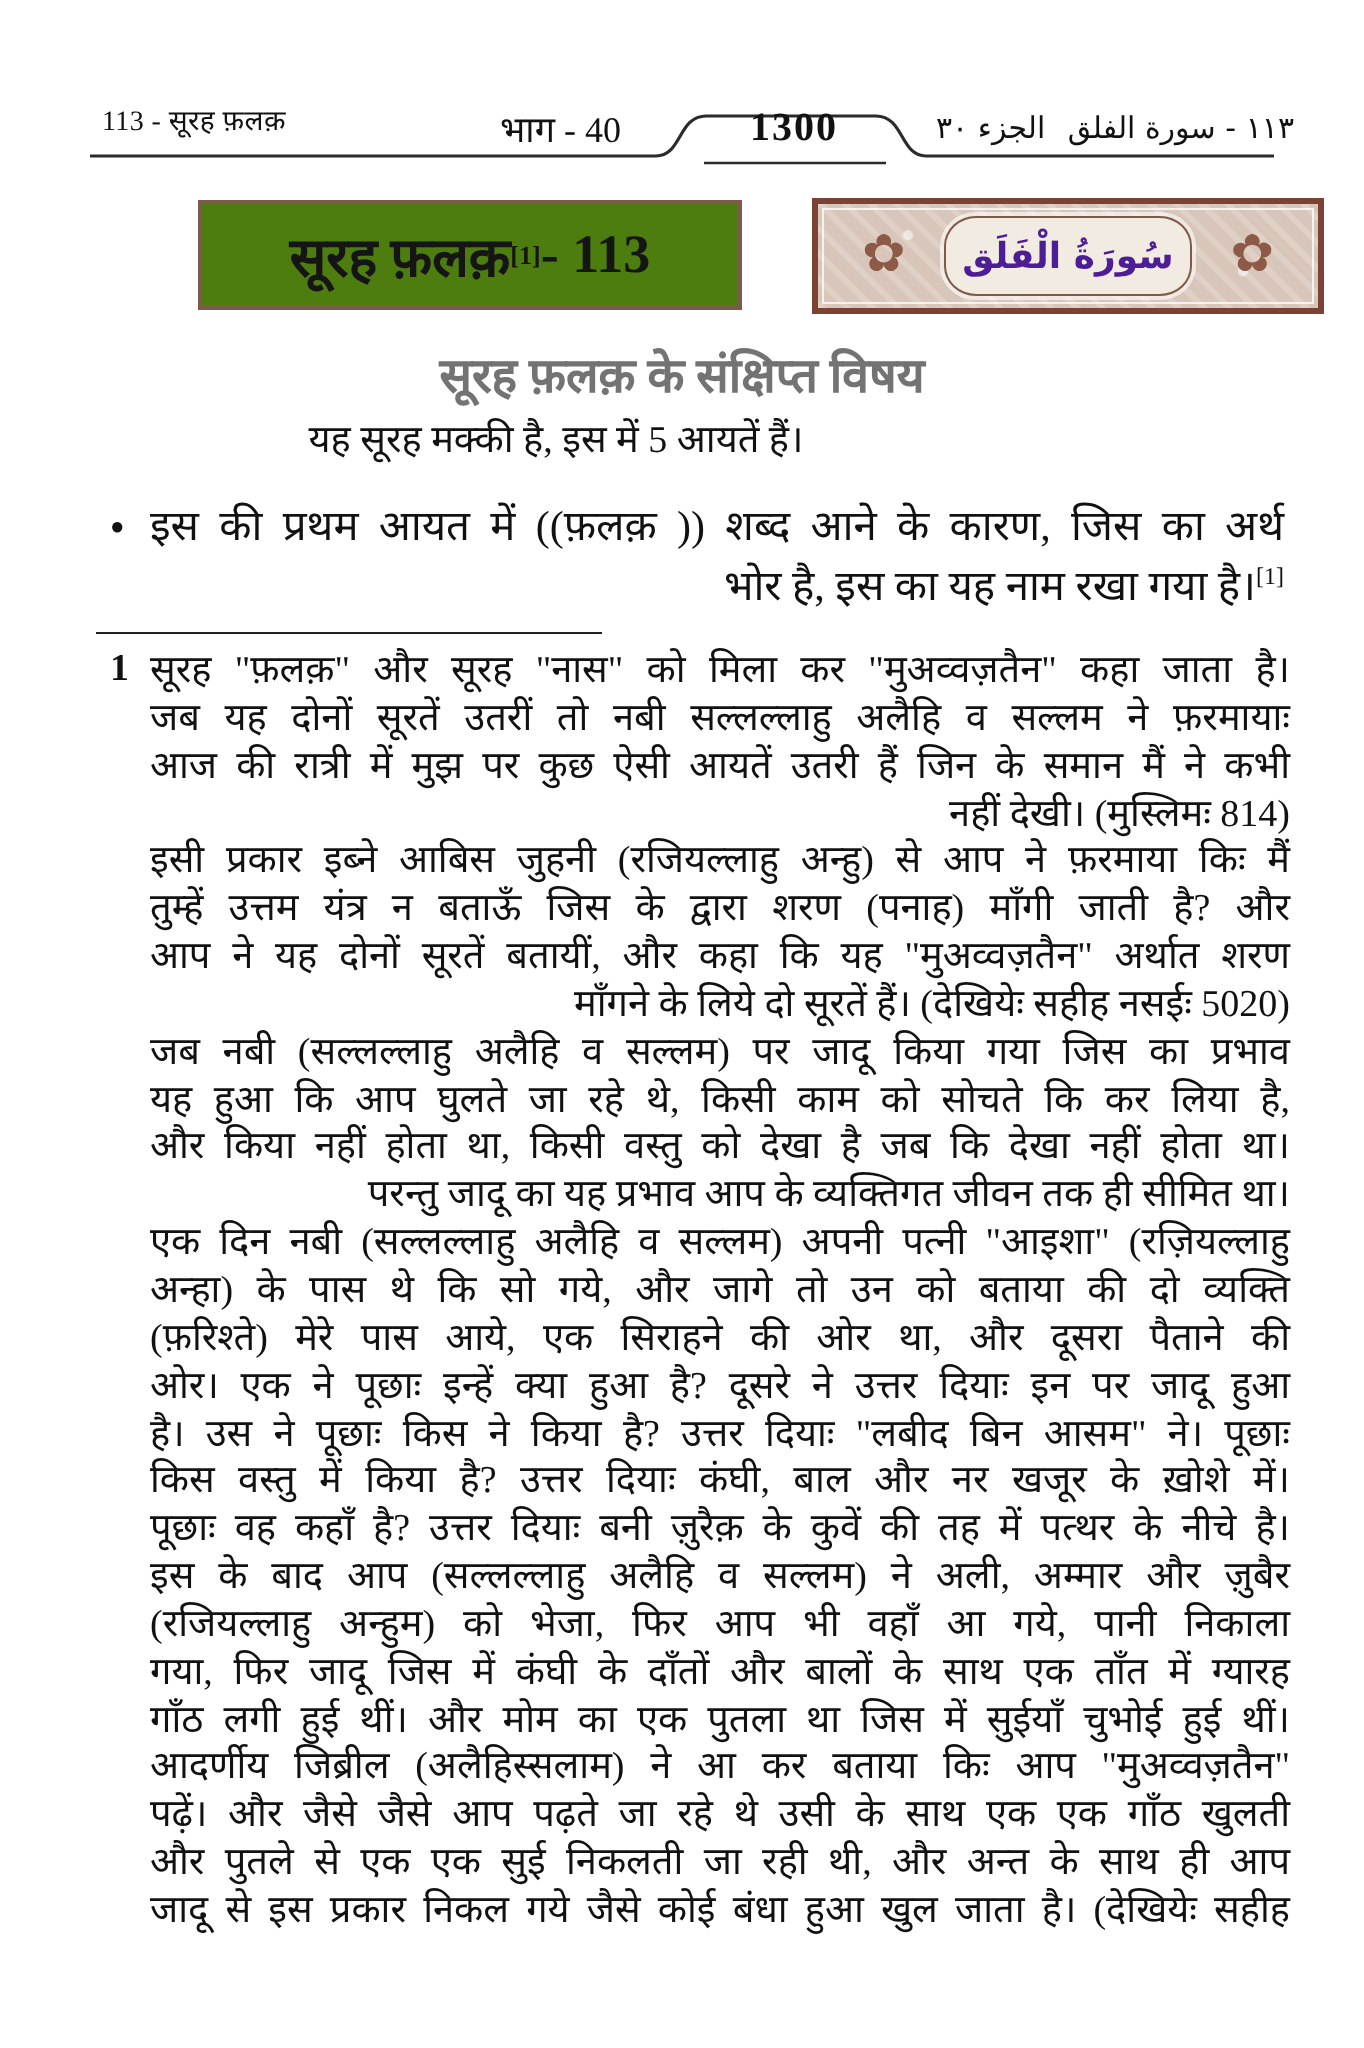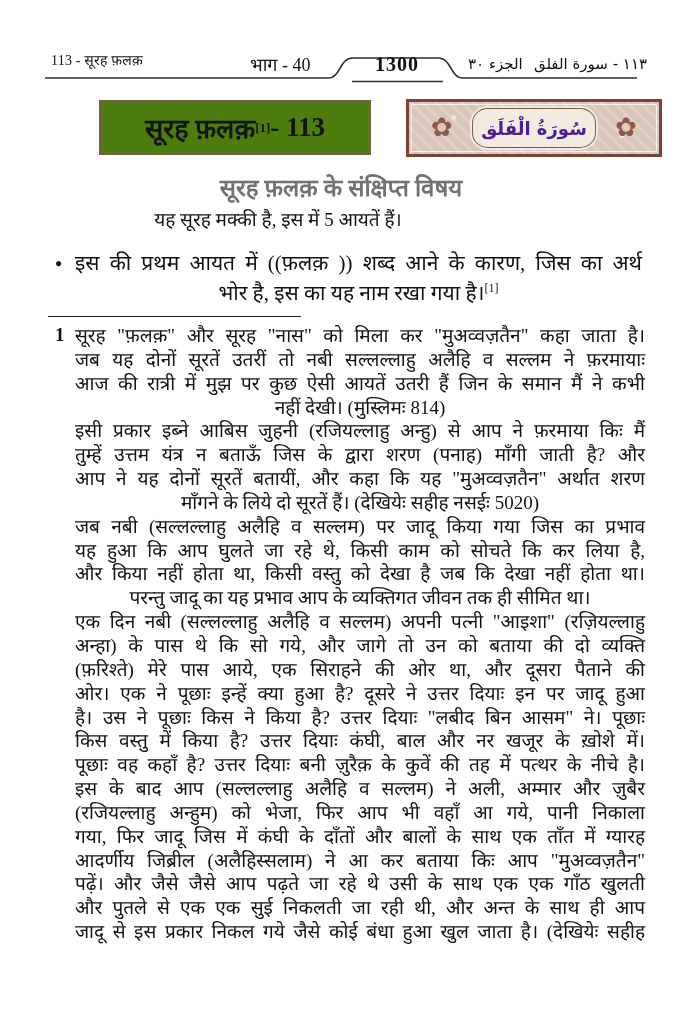--- a/index.html
+++ b/index.html
@@ -53,21 +53,21 @@
   .bullet-marker{position:absolute;left:0;top:8px;font-size:12px;line-height:1;}
   .bullet-lines{margin-left:20px;width:567px;}
   .bullet-lines .jline{font-size:21px;line-height:29.5px;}
   .bullet-lines sup{font-size:12px;}
   
   .fn-sep{left:48px;top:316px;width:253px;height:0;border-top:1.6px solid #222;}
   .fn-num{left:55px;top:324px;font-size:19px;font-weight:600;}
   .fn-lines{left:75px;top:324px;width:570px;}
   .fn-lines .jline{font-size:19px;line-height:23.85px;}
   
-  .jline{white-space:normal;text-align:center;}
+  .jline{white-space:normal;text-align:right;}
   .jline.just{text-align:justify;text-align-last:justify;}
   sup{line-height:0;}
 </style>
 </head>
 <body>
 
 <div class="abs hdr-left">113 - सूरह फ़लक़</div>
 <div class="abs hdr-part">भाग - 40</div>
 
 <svg class="abs hdr-rule-svg" width="682" height="36" viewBox="0 0 682 36">
@@ -123,17 +123,18 @@
     <div class="jline just">एक दिन नबी (सल्लल्लाहु अलैहि व सल्लम) अपनी पत्नी "आइशा" (रज़ियल्लाहु</div>
     <div class="jline just">अन्हा) के पास थे कि सो गये, और जागे तो उन को बताया की दो व्यक्ति</div>
     <div class="jline just">(फ़रिश्ते) मेरे पास आये, एक सिराहने की ओर था, और दूसरा पैताने की</div>
     <div class="jline just">ओर। एक ने पूछाः इन्हें क्या हुआ है? दूसरे ने उत्तर दियाः इन पर जादू हुआ</div>
     <div class="jline just">है। उस ने पूछाः किस ने किया है? उत्तर दियाः "लबीद बिन आसम" ने। पूछाः</div>
     <div class="jline just">किस वस्तु में किया है? उत्तर दियाः कंघी, बाल और नर खजूर के ख़ोशे में।</div>
     <div class="jline just">पूछाः वह कहाँ है? उत्तर दियाः बनी ज़ुरैक़ के कुवें की तह में पत्थर के नीचे है।</div>
     <div class="jline just">इस के बाद आप (सल्लल्लाहु अलैहि व सल्लम) ने अली, अम्मार और ज़ुबैर</div>
     <div class="jline just">(रजियल्लाहु अन्हुम) को भेजा, फिर आप भी वहाँ आ गये, पानी निकाला</div>
     <div class="jline just">गया, फिर जादू जिस में कंघी के दाँतों और बालों के साथ एक ताँत में ग्यारह</div>
+    <div class="jline just">गाँठ लगी हुई थीं। और मोम का एक पुतला था जिस में सुईयाँ चुभोई हुई थीं।</div>
     <div class="jline just">आदर्णीय जिब्रील (अलैहिस्सलाम) ने आ कर बताया किः आप "मुअव्वज़तैन"</div>
     <div class="jline just">पढ़ें। और जैसे जैसे आप पढ़ते जा रहे थे उसी के साथ एक एक गाँठ खुलती</div>
     <div class="jline just">और पुतले से एक एक सुई निकलती जा रही थी, और अन्त के साथ ही आप</div>
     <div class="jline just">जादू से इस प्रकार निकल गये जैसे कोई बंधा हुआ खुल जाता है। (देखियेः सहीह</div>
   </div>
 
 </body></html>

